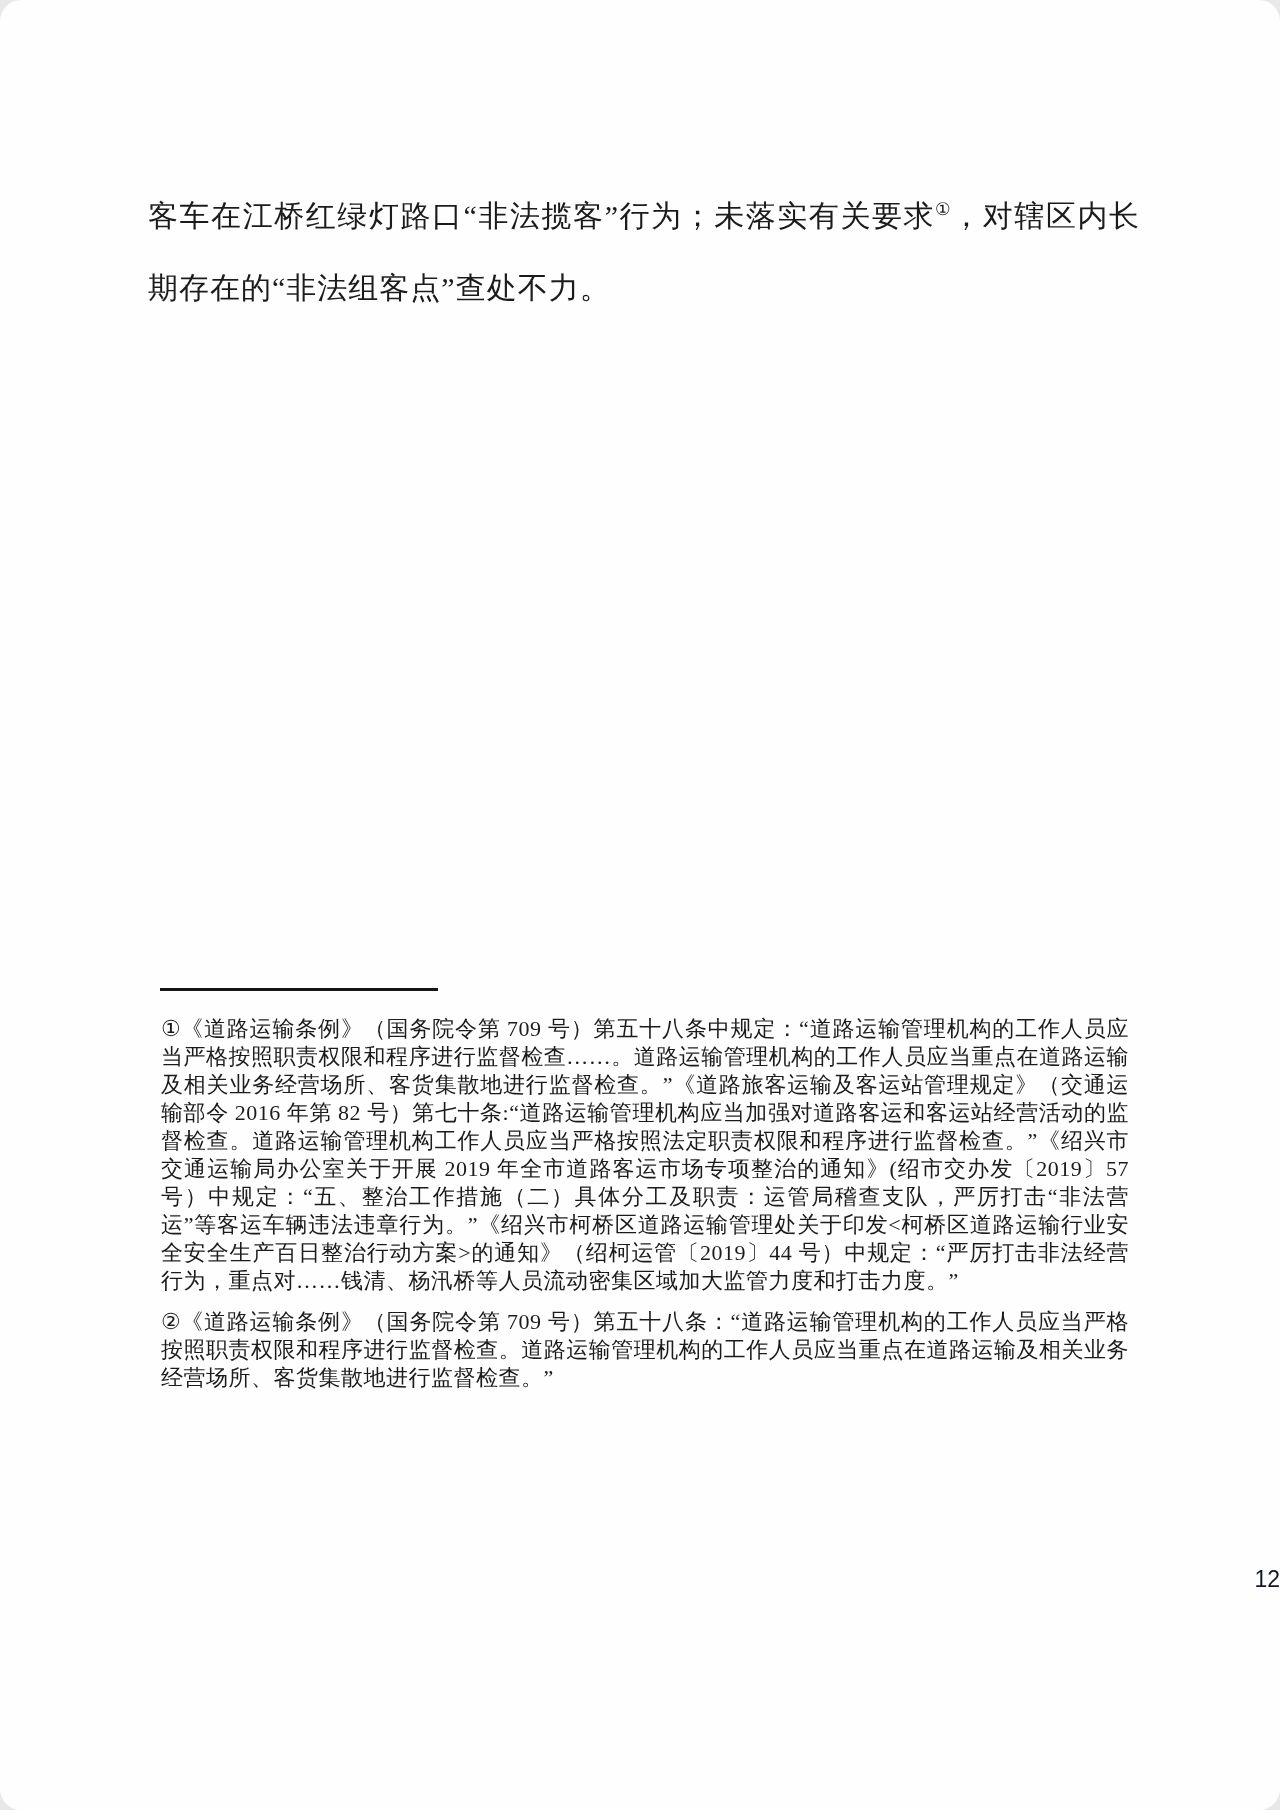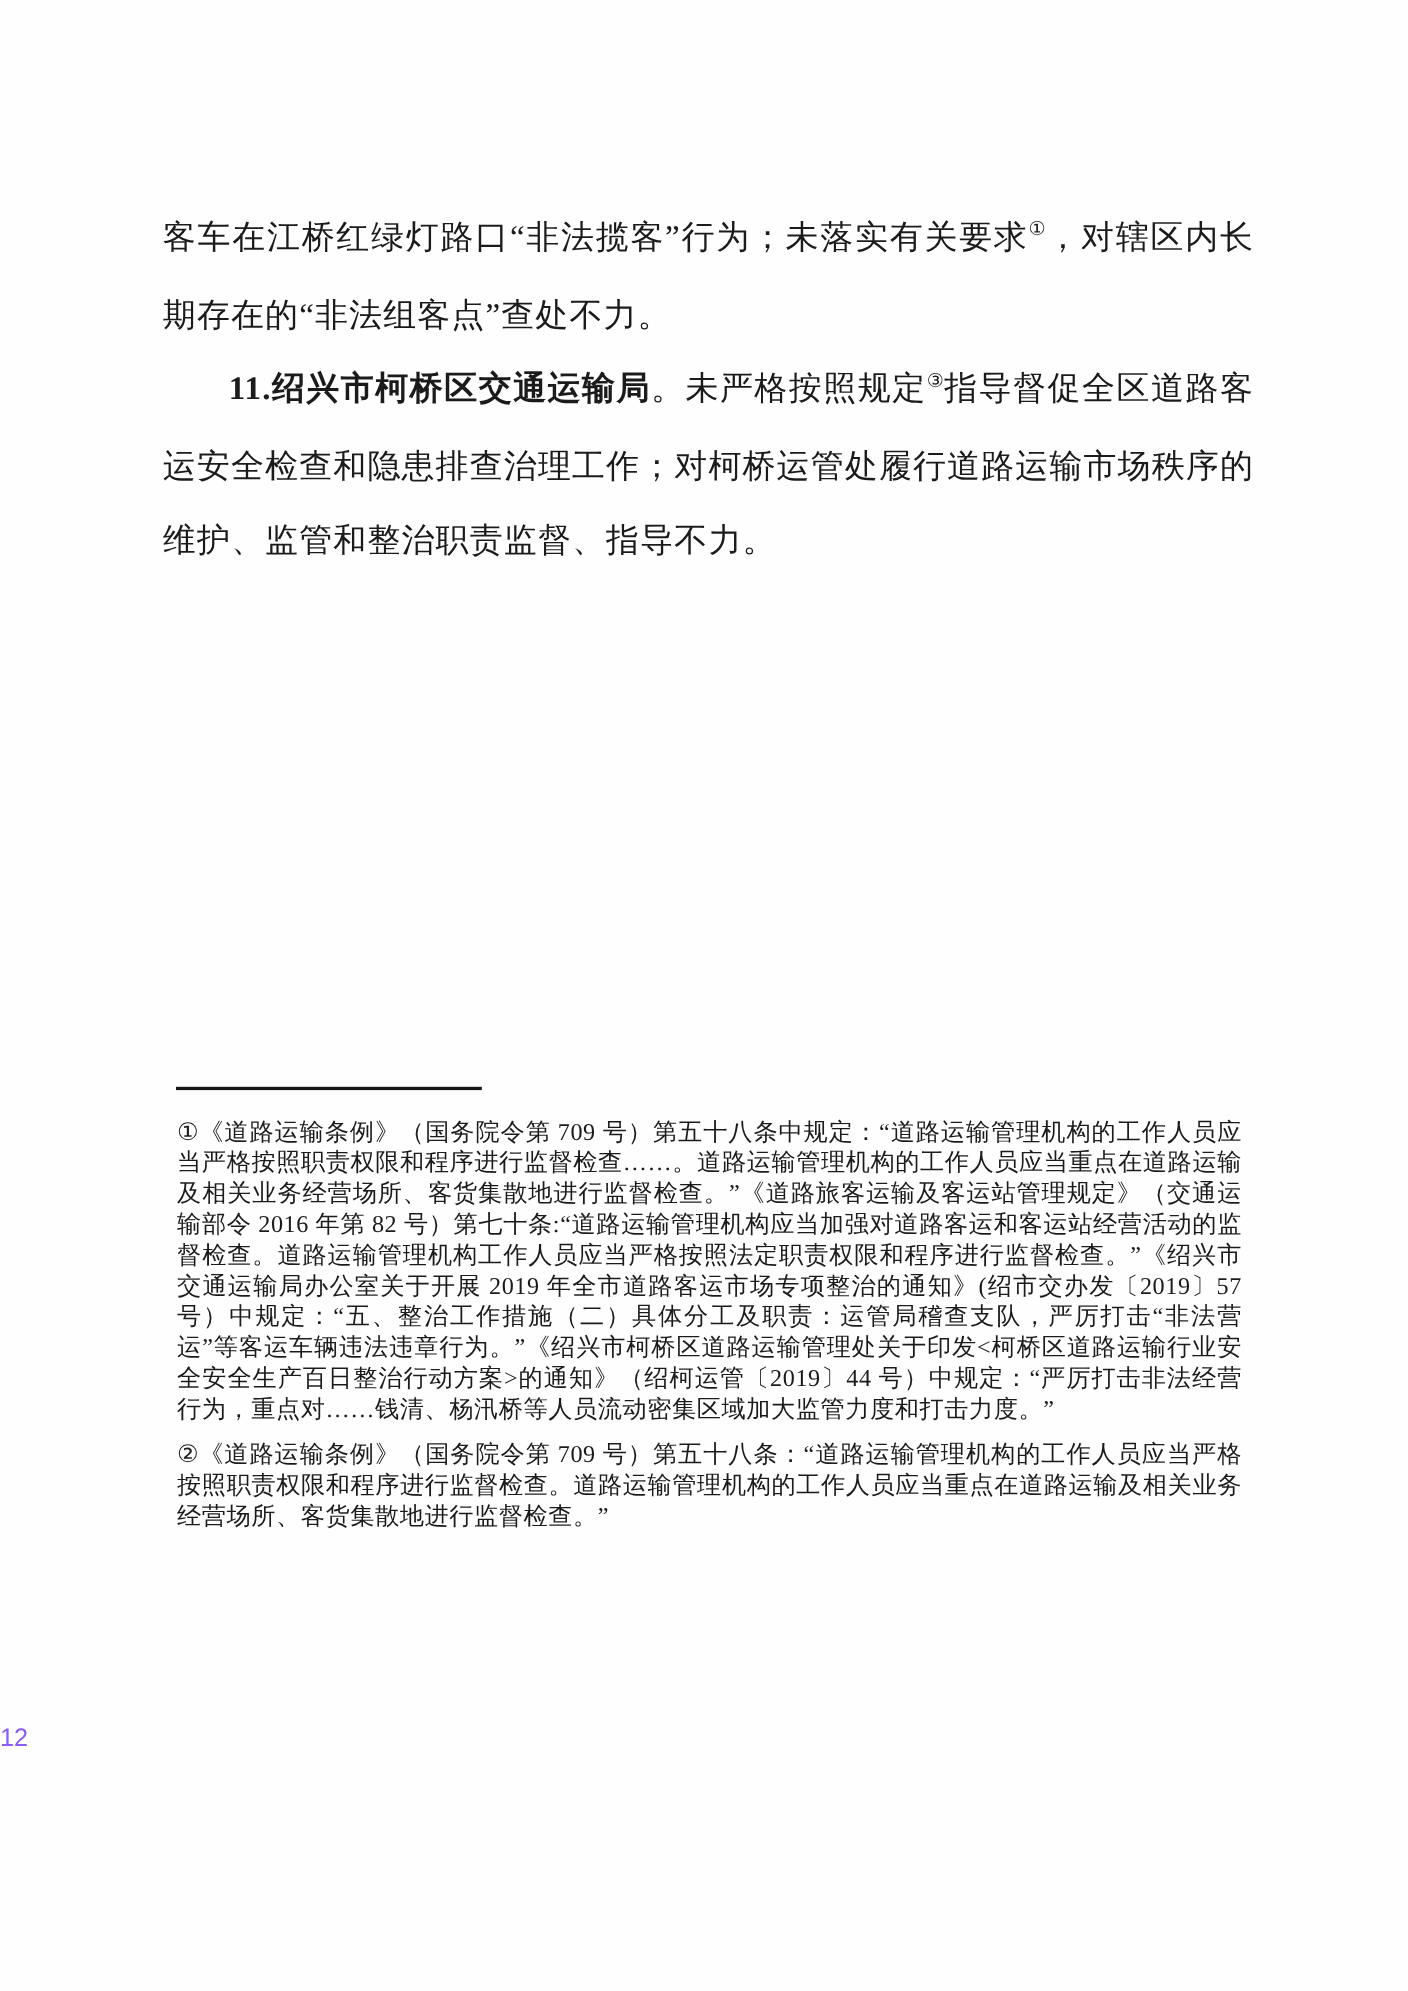--- a/index.html
+++ b/index.html
@@ -9,20 +9,21 @@
   }
   .page {
     position: relative;
     width: 1280px;
     height: 1810px;
     margin: 0 auto;
     background: #fefefe;
     color: #1b1b1b;
     font-family: "Liberation Serif", "DejaVu Serif", serif;
     overflow: hidden;
+    border-radius: 21px;
   }
   .body-text {
     position: absolute;
     left: 148px;
     top: 182px;
     width: 992px;
   }
   .para {
     margin: 0;
     font-size: 30px;
@@ -60,33 +61,32 @@
     letter-spacing: 0.5px;
     text-align: justify;
     text-justify: inter-ideograph;
   }
   .fn-marker { letter-spacing: 0; }
   .page-number {
     position: absolute;
     left: 0;
     top: 1566px;
     width: 100%;
-    text-align: left;
+    text-align: right;
     font-size: 23px;
     font-family: "Liberation Sans", "DejaVu Sans", sans-serif;
-    color: #8b5cf6;
+    color: #0f172a;
   }
 </style>
 </head>
 <body>
 
 <div class="page">
   <main class="body-text">
       <p class="para"><span>客车在江桥红绿灯路口“非法揽客”行为；未落实有关要求</span><span class="sup">①</span><span>，对辖区内长期存在的“非法组客点”查处不力。</span></p>
-      <p class="para indent"><span class="bold">11.绍兴市柯桥区交通运输局</span><span>。未严格按照规定</span><span class="sup">③</span><span>指导督促全区道路客运安全检查和隐患排查治理工作；对柯桥运管处履行道路运输市场秩序的维护、监管和整治职责监督、指导不力。</span></p>
     </main>
   <div class="footnote-sep"></div>
   <section class="footnotes">
       <p class="footnote"><span class="fn-marker">①</span><span>《道路运输条例》（国务院令第 709 号）第五十八条中规定：“道路运输管理机构的工作人员应当严格按照职责权限和程序进行监督检查……。道路运输管理机构的工作人员应当重点在道路运输及相关业务经营场所、客货集散地进行监督检查。”《道路旅客运输及客运站管理规定》（交通运输部令 2016 年第 82 号）第七十条:“道路运输管理机构应当加强对道路客运和客运站经营活动的监督检查。道路运输管理机构工作人员应当严格按照法定职责权限和程序进行监督检查。”《绍兴市交通运输局办公室关于开展 2019 年全市道路客运市场专项整治的通知》(绍市交办发〔2019〕57 号）中规定：“五、整治工作措施（二）具体分工及职责：运管局稽查支队，严厉打击“非法营运”等客运车辆违法违章行为。”《绍兴市柯桥区道路运输管理处关于印发&lt;柯桥区道路运输行业安全安全生产百日整治行动方案&gt;的通知》（绍柯运管〔2019〕44 号）中规定：“严厉打击非法经营行为，重点对……钱清、杨汛桥等人员流动密集区域加大监管力度和打击力度。”</span></p>
       <p class="footnote"><span class="fn-marker">②</span><span>《道路运输条例》（国务院令第 709 号）第五十八条：“道路运输管理机构的工作人员应当严格按照职责权限和程序进行监督检查。道路运输管理机构的工作人员应当重点在道路运输及相关业务经营场所、客货集散地进行监督检查。”</span></p>
     </section>
   <div class="page-number">12</div>
 </div>
 
 </body></html>

